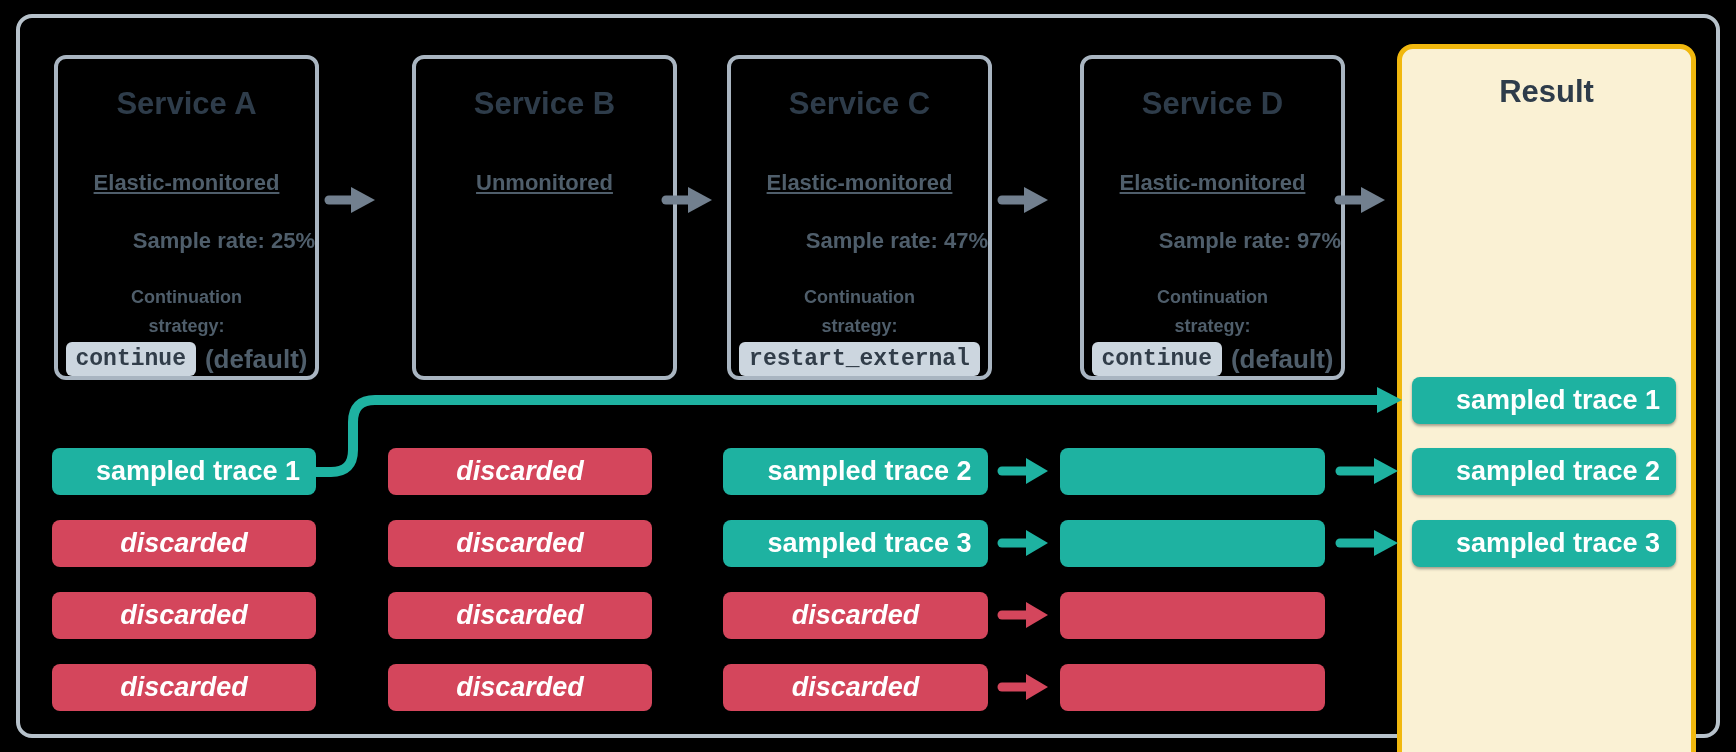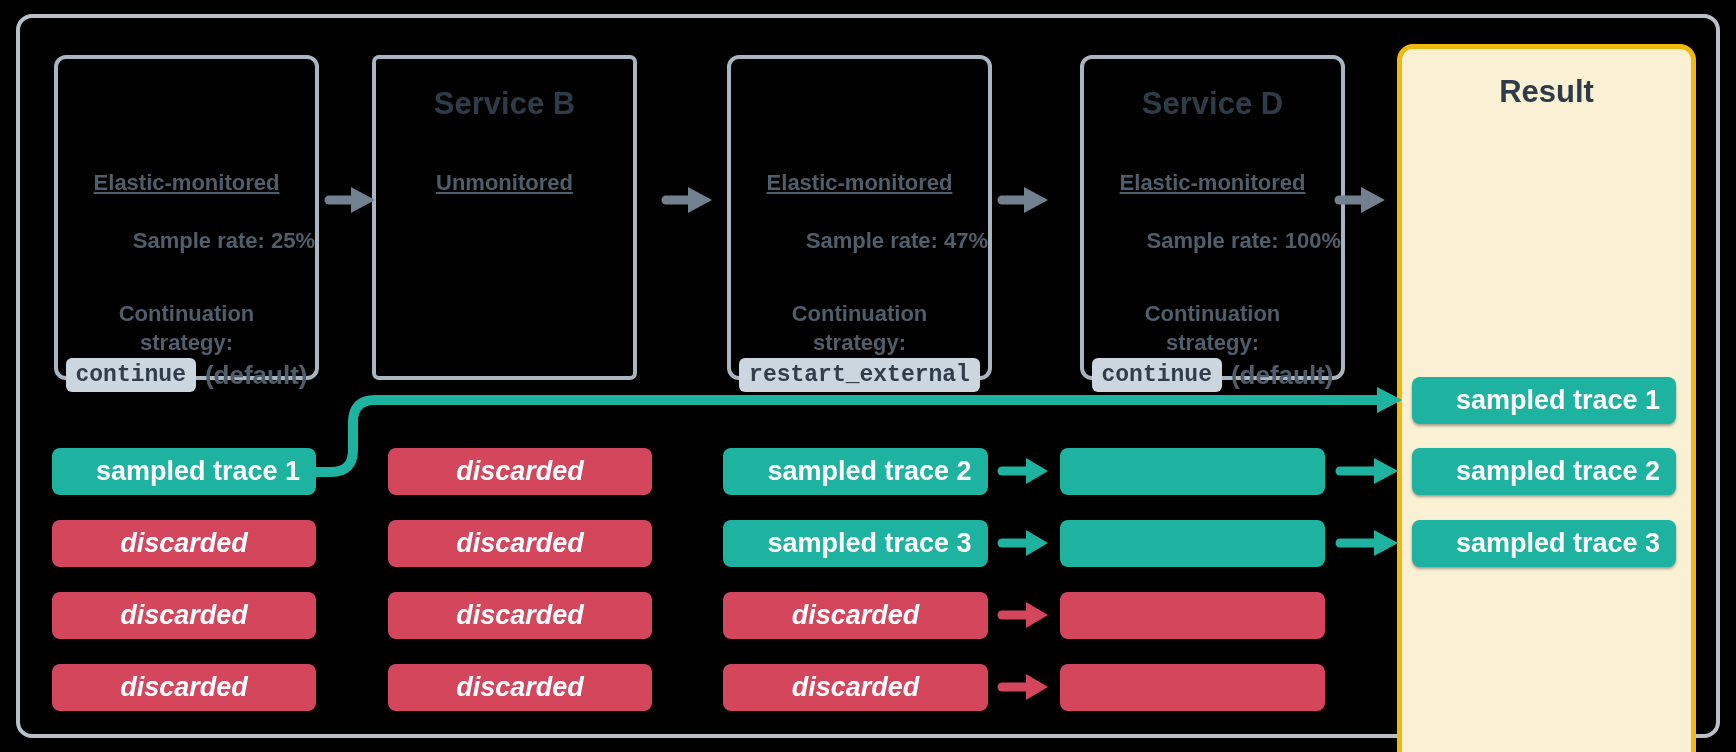--- a/index.html
+++ b/index.html
@@ -16,23 +16,23 @@
     border:4px solid var(--frame-border);border-radius:16px;}
   .svc{position:absolute;top:37px;height:325px;width:265px;
     border:4px solid var(--box-border);border-radius:12px;}
   .svc-title{position:absolute;top:27px;left:0;width:100%;text-align:center;
     font-size:31px;font-weight:700;line-height:36px;color:var(--title-text);}
   .svc-sub{position:absolute;top:110px;left:0;width:100%;text-align:center;
     font-size:22px;font-weight:700;line-height:28px;color:var(--body-text);text-decoration:underline;}
   .svc-rate{position:absolute;top:168px;left:0;width:100%;text-align:right;
     font-size:22px;font-weight:700;line-height:28px;color:var(--body-text);}
   .svc-cont{position:absolute;top:224px;left:50%;transform:translateX(-50%);width:190px;
-    text-align:center;font-size:22px;font-weight:700;line-height:29px;color:var(--body-text);margin-top:16px;}
+    text-align:center;font-size:18px;font-weight:700;line-height:29px;color:var(--body-text);}
   .svc-strategy{position:absolute;top:282px;left:0;width:100%;height:36px;
-    display:flex;align-items:center;justify-content:center;gap:9px;margin-top:16px;}
+    display:flex;align-items:center;justify-content:center;gap:9px;}
   .code-chip{display:inline-block;background:var(--code-bg);color:var(--code-text);
     font-family:"Liberation Mono","DejaVu Sans Mono",monospace;font-size:23px;font-weight:700;
     line-height:34px;padding:0 10px;border-radius:6px;white-space:nowrap;}
   .strategy-suffix{font-size:26px;font-weight:700;color:var(--body-text);white-space:nowrap;}
   .result-box{position:absolute;left:1397px;top:44px;width:299px;height:751px;
     background:var(--result-fill);border:5px solid var(--result-border);border-radius:16px;}
   .result-title{position:absolute;top:25px;left:0;width:100%;text-align:center;
     font-size:31px;font-weight:700;line-height:36px;color:var(--title-text);}
   .chip{position:absolute;height:47px;border-radius:8px;text-align:center;
     font-size:27px;font-weight:700;line-height:47px;color:var(--chip-text);
@@ -47,47 +47,49 @@
   .arrow-discarded{stroke:var(--discarded);}
   .arrow-discarded-head{fill:var(--discarded);}
 </style>
 </head>
 <body>
 
 <div class="canvas">
   <div class="outer-frame">
 
     <div class="svc" style="left:34px;">
+      <div class="svc-title">Service A</div>
       <div class="svc-sub">Elastic-monitored</div>
       <div class="svc-rate">Sample rate: 25%</div>
       <div class="svc-cont">Continuation strategy:</div>
       <div class="svc-strategy">
         <span class="code-chip">continue</span>
         <span class="strategy-suffix">(default)</span>
       </div>
     </div>
 
-    <div class="svc" style="left:352px;border-radius:7px;">
+    <div class="svc" style="left:392px;">
       <div class="svc-title">Service B</div>
       <div class="svc-sub">Unmonitored</div>
     </div>
 
     <div class="svc" style="left:707px;">
+      <div class="svc-title">Service C</div>
       <div class="svc-sub">Elastic-monitored</div>
       <div class="svc-rate">Sample rate: 47%</div>
       <div class="svc-cont">Continuation strategy:</div>
       <div class="svc-strategy">
         <span class="code-chip">restart_external</span>
       </div>
     </div>
 
     <div class="svc" style="left:1060px;">
       <div class="svc-title">Service D</div>
       <div class="svc-sub">Elastic-monitored</div>
-      <div class="svc-rate">Sample rate: 100%</div>
+      <div class="svc-rate">Sample rate: 97%</div>
       <div class="svc-cont">Continuation strategy:</div>
       <div class="svc-strategy">
         <span class="code-chip">continue</span>
         <span class="strategy-suffix">(default)</span>
       </div>
     </div>
 
   </div>
 
   <div class="result-box">

